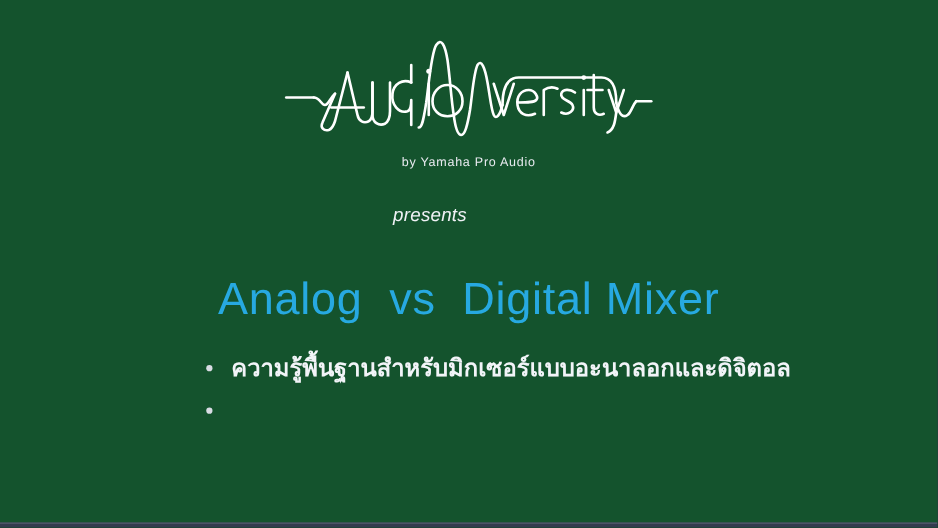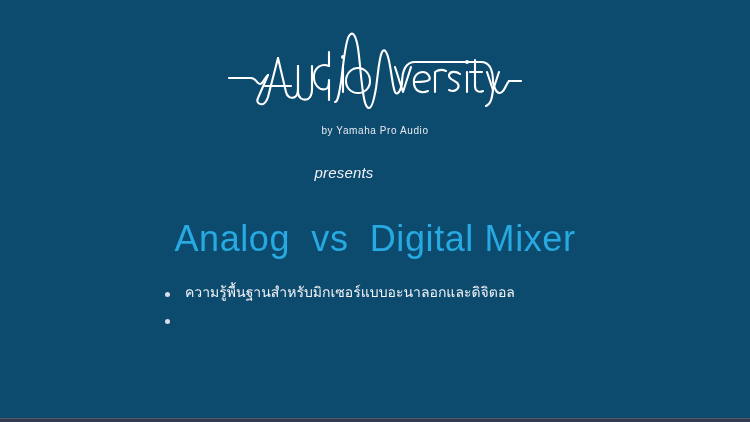--- a/index.html
+++ b/index.html
@@ -12,21 +12,21 @@
     width: 750px;
     height: 422px;
     overflow: hidden;
     font-family: "Liberation Sans", "DejaVu Sans", sans-serif;
   }
 
   #slide {
     position: relative;
     width: 750px;
     height: 422px;
-    background: #0c4a6e;
+    background: #14532d;
     overflow: hidden;
     -webkit-font-smoothing: antialiased;
   }
 
   
   #bottom-band {
     position: absolute;
     left: 0;
     bottom: 0;
     width: 750px;
@@ -110,25 +110,25 @@
   .bullet-dot {
     flex: 0 0 auto;
     width: 5px;
     height: 5px;
     border-radius: 50%;
     background: #d9dce4;
     margin-top: 9px;
     margin-right: 15px;
   }
   .bullet-text {
-    font-size: 14px;
+    font-size: 19px;
     line-height: 1.35;
     color: #f2f4f8;
     font-family: "DejaVu Sans", "Liberation Sans", sans-serif;
-    font-weight: 400;
+    font-weight: 700;
   }
 </style>
 </head>
 <body>
 
 <div id="slide">
 
   <div id="logo-block">
 
     <svg id="logo-mark" viewBox="0 0 300 96" aria-hidden="true">

